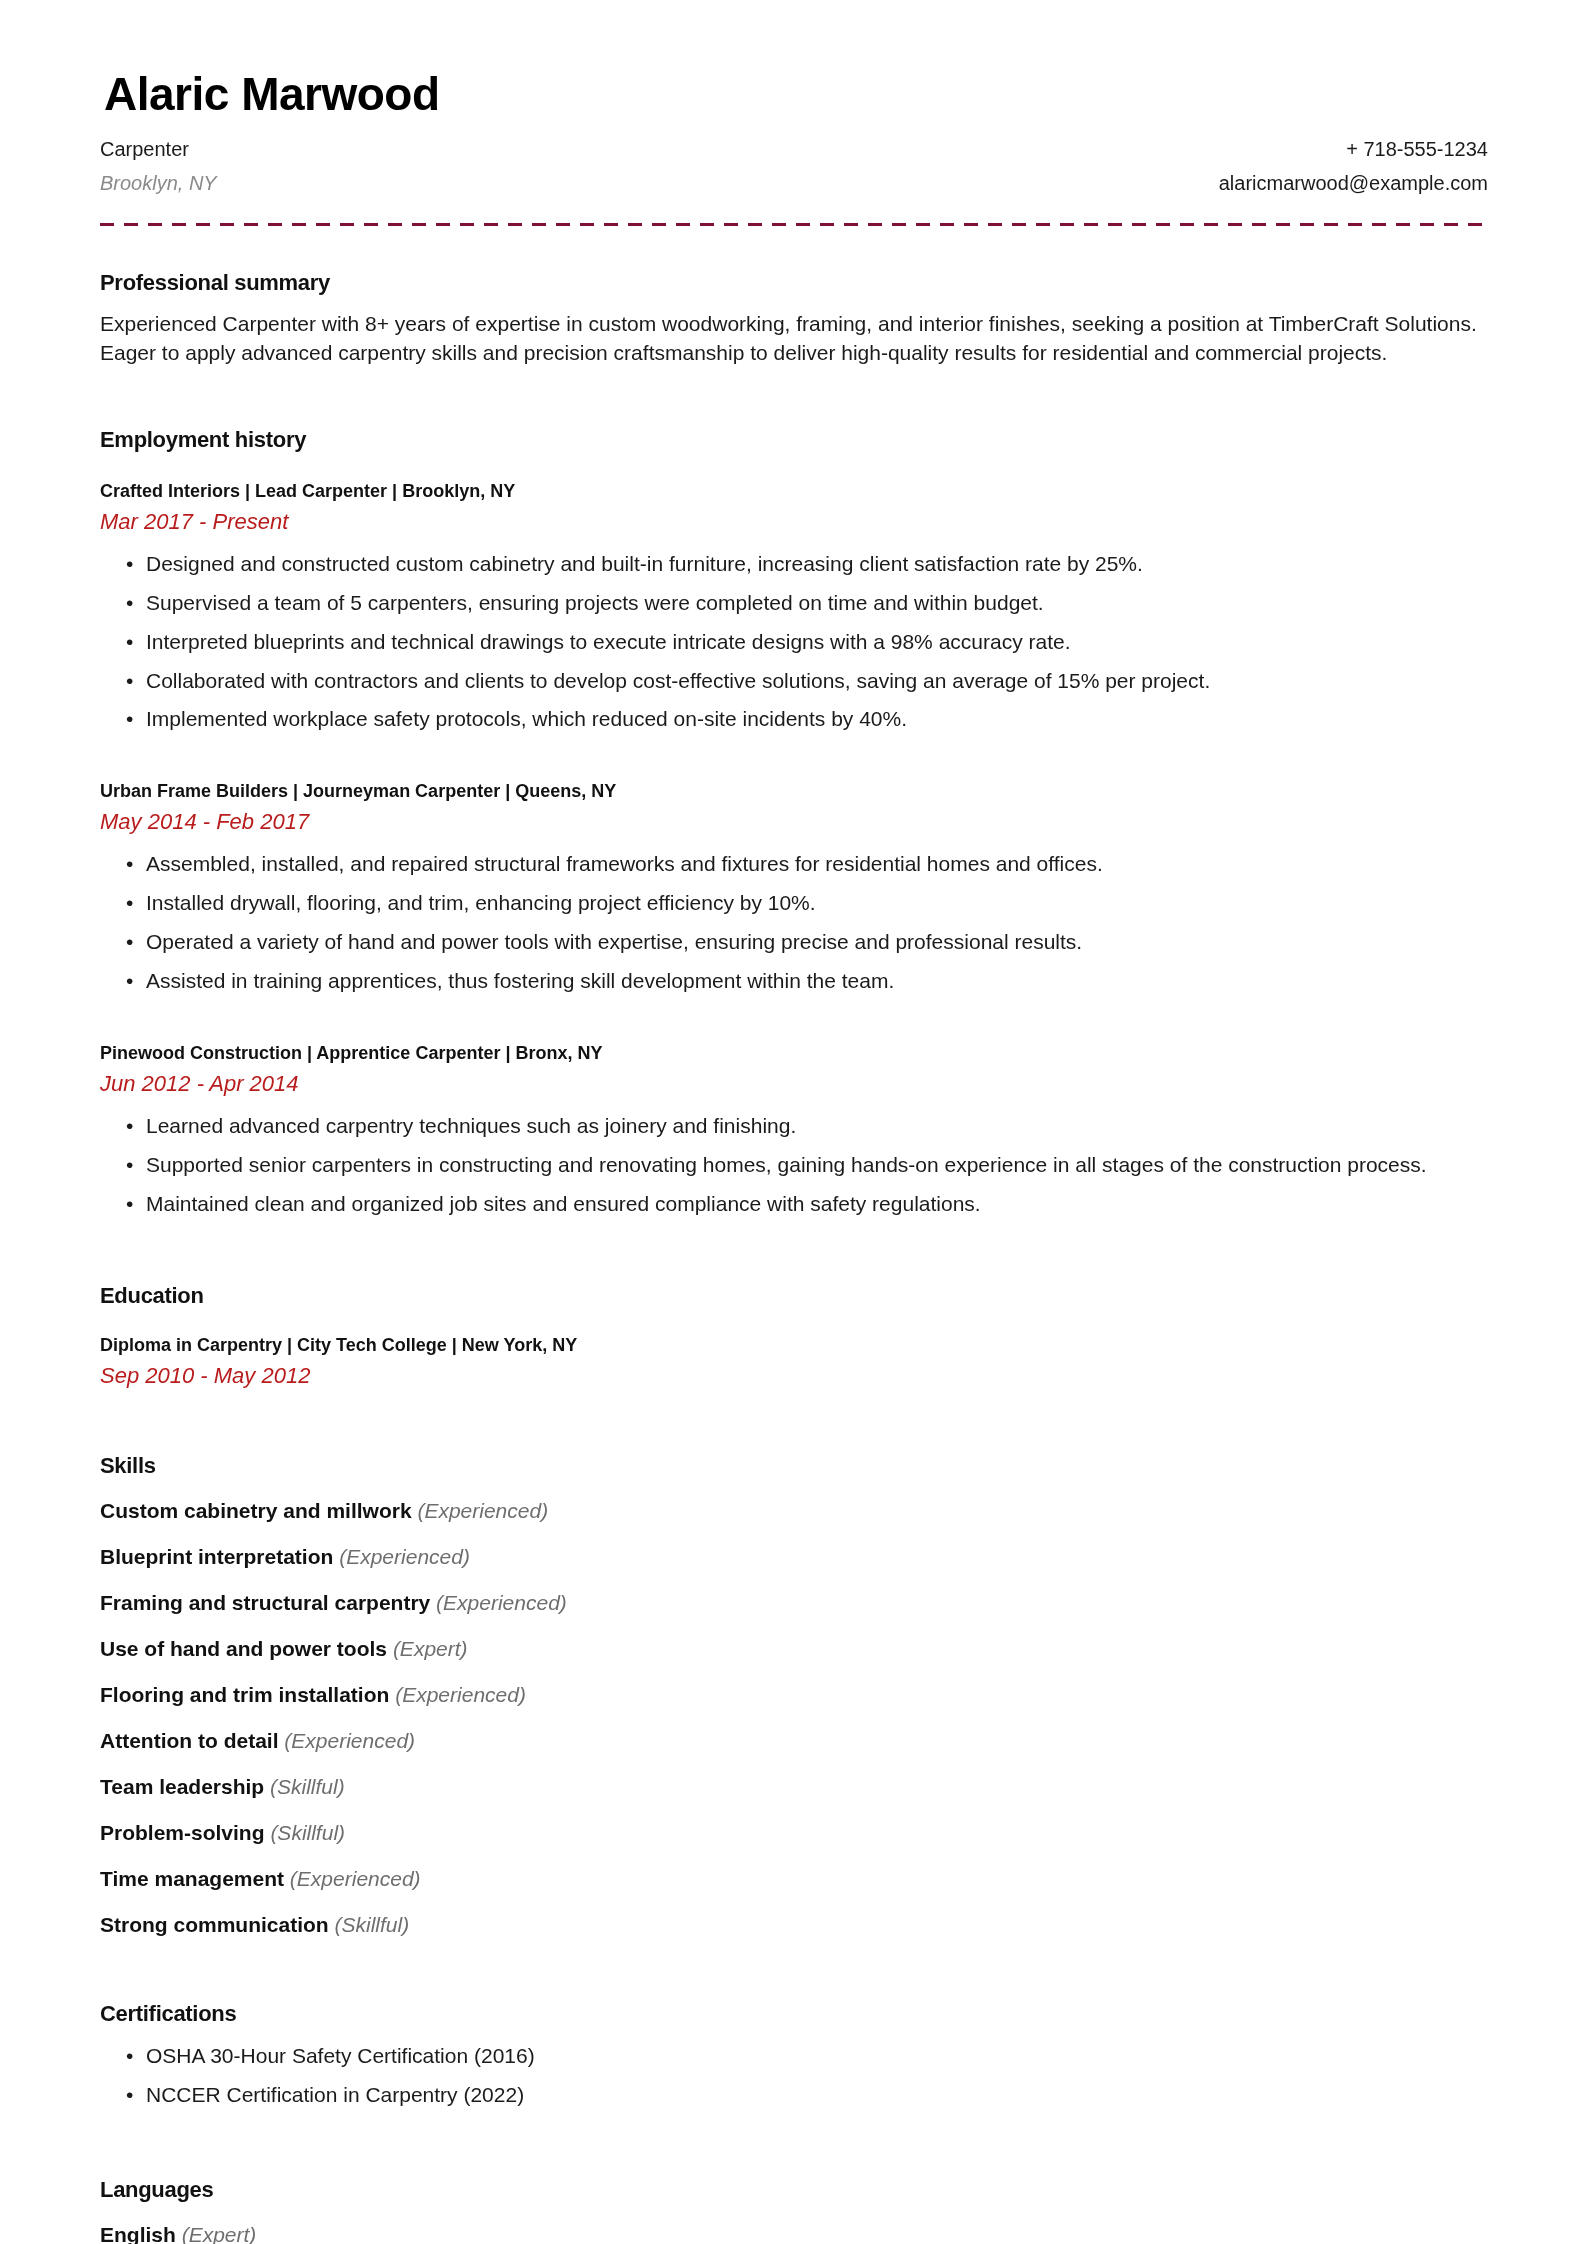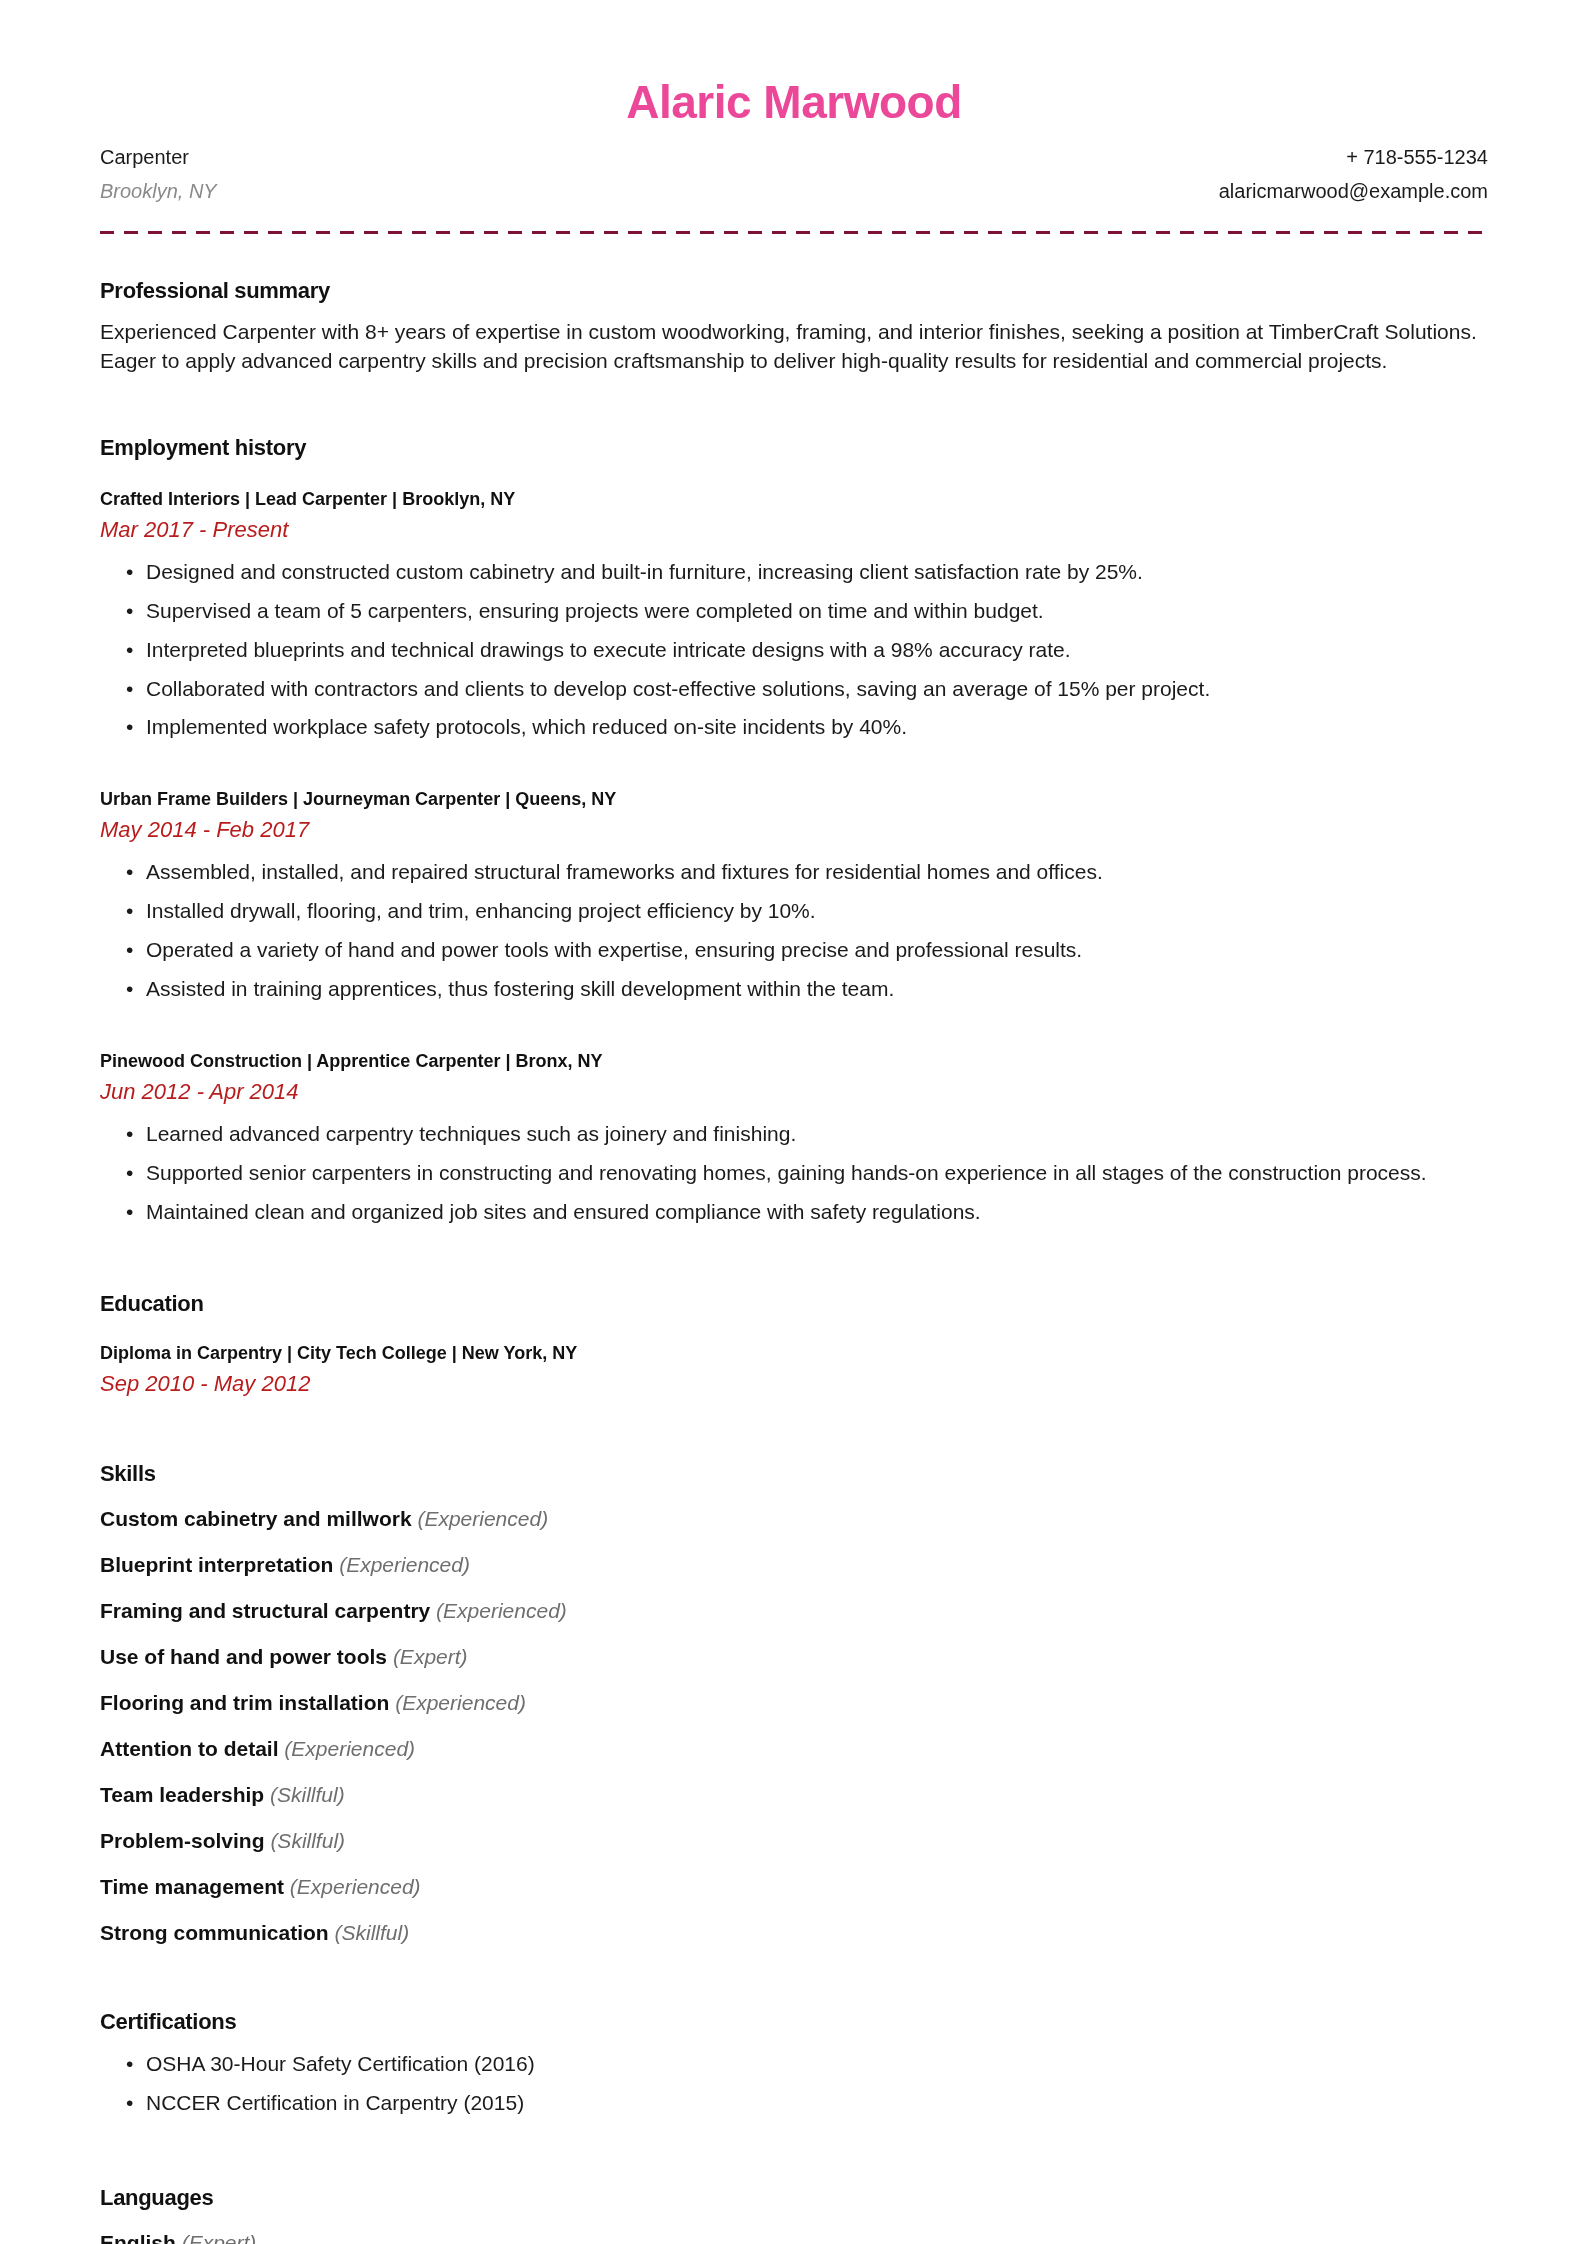--- a/index.html
+++ b/index.html
@@ -17,23 +17,22 @@
     height: 2244px;
     padding: 66px 100px 40px 100px;
   }
 
   
   .name {
     font-size: 46px;
     font-weight: 700;
     letter-spacing: -0.5px;
     line-height: 1.05;
-    margin: 12px;
-    color: #ec4899;
-    text-align: center;
+    margin: 4px;
+    color: #000000;
   }
   .header-row {
     display: flex;
     justify-content: space-between;
     align-items: baseline;
     font-size: 20px;
     margin-top: 20px;
   }
   .header-row + .header-row { margin-top: 11px; }
   .location { font-style: italic; color: #8a8a8a; }
@@ -194,21 +193,21 @@
       <div><span class="skill-name">Problem-solving</span> <span class="skill-level">(Skillful)</span></div>
       <div><span class="skill-name">Time management</span> <span class="skill-level">(Experienced)</span></div>
       <div><span class="skill-name">Strong communication</span> <span class="skill-level">(Skillful)</span></div>
     </div>
   </section>
 
   <section class="sec-certifications">
     <h2 class="section-title">Certifications</h2>
     <ul class="bullets">
       <li>OSHA 30-Hour Safety Certification (2016)</li>
-      <li>NCCER Certification in Carpentry (2015)</li>
+      <li>NCCER Certification in Carpentry (2022)</li>
     </ul>
   </section>
 
   <section class="sec-languages">
     <h2 class="section-title">Languages</h2>
     <div class="two-col-grid">
       <div><span class="skill-name">English</span> <span class="skill-level">(Expert)</span></div>
       <div><span class="skill-name">Spanish</span> <span class="skill-level">(Skillful)</span></div>
     </div>
   </section>

